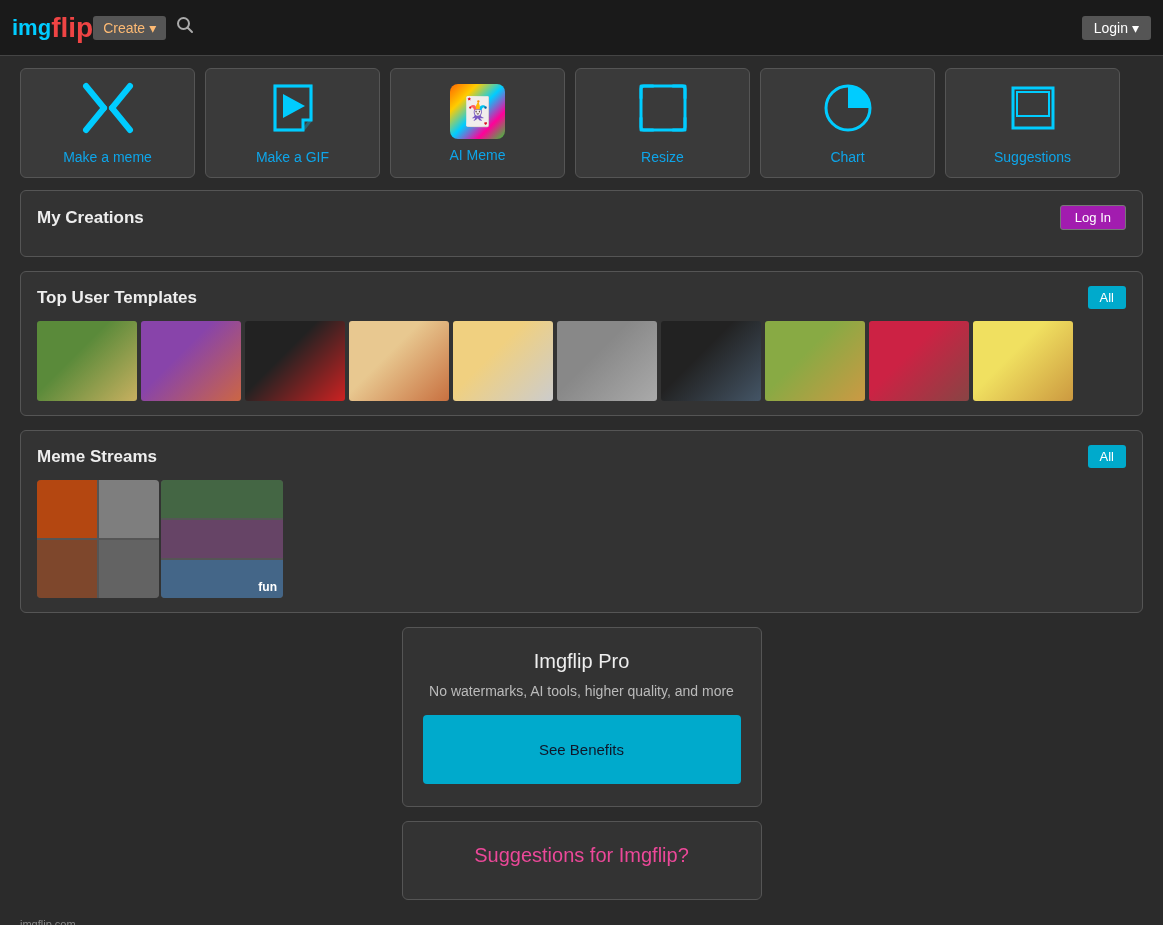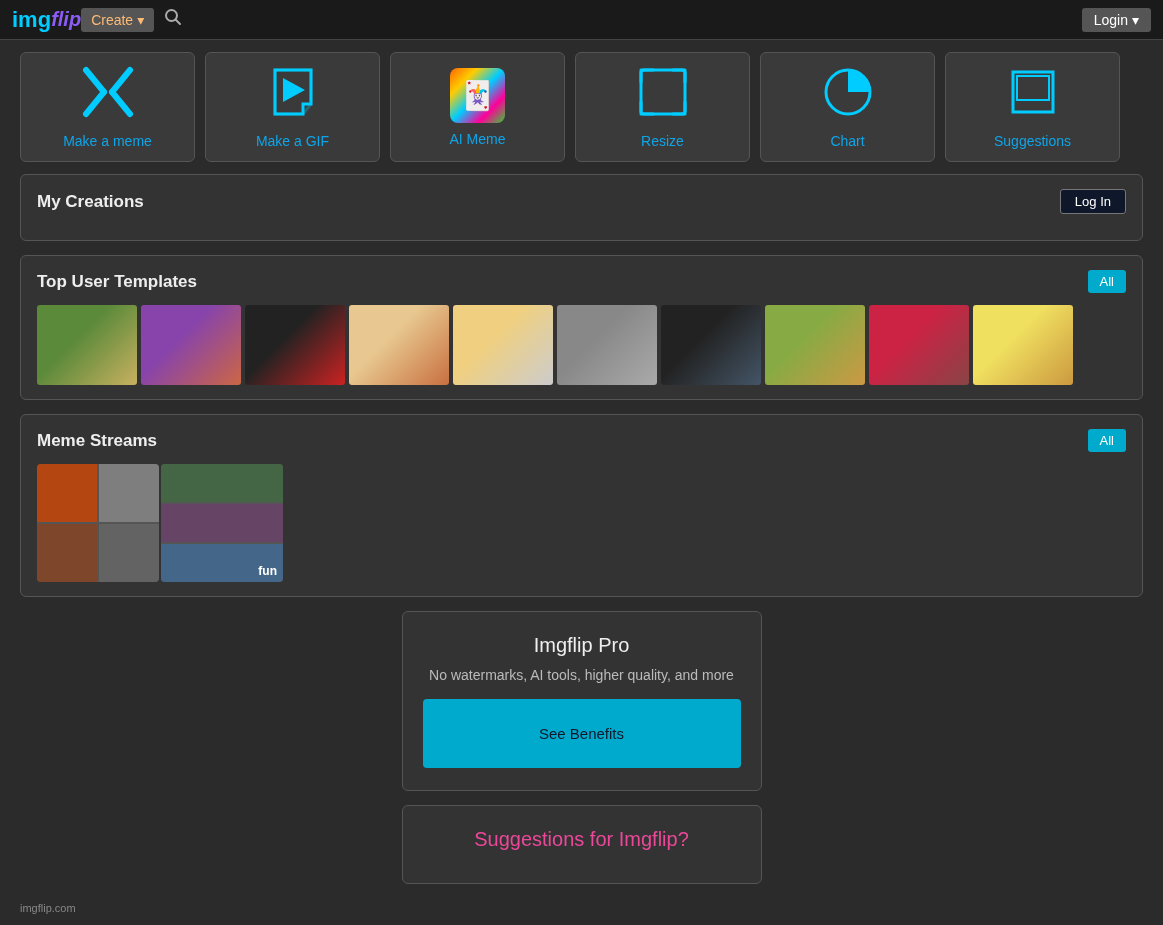--- a/index.html
+++ b/index.html
@@ -9,21 +9,21 @@
       color: #fff;
       min-height: 925px;
     }
 
     
     header {
       background: #1a1a1a;
       display: flex;
       align-items: center;
       padding: 0 12px;
-      height: 40px;
+      height: 56px;
       border-bottom: 1px solid #444;
     }
     .create-btn {
       background: #555;
       color: #fdba74;
       border: none;
       padding: 4px 10px;
       cursor: pointer;
       font-size: 14px;
       border-radius: 3px;
@@ -120,21 +120,21 @@
     .all-btn {
       background: #00aacc;
       color: #fff;
       border: none;
       padding: 4px 12px;
       border-radius: 3px;
       cursor: pointer;
       font-size: 13px;
     }
     .log-in-btn {
-      background: #0f172a;
+      background: #a21caf;
       color: #fff;
       border: 1px solid #777;
       padding: 4px 14px;
       border-radius: 3px;
       cursor: pointer;
       font-size: 13px;
     }
 
     
     .templates-row {
@@ -219,21 +219,21 @@
     .t8 { background: linear-gradient(135deg, #88aa44 40%, #cc9944 100%); }
     .t9 { background: linear-gradient(135deg, #cc2244 40%, #884444 100%); }
     .t10 { background: linear-gradient(135deg, #f0e060 40%, #cc9940 100%); }
   </style>
 </head>
 <body>
 
 <header>
   <div style="display:flex;align-items:center;gap:0;cursor:pointer;">
     <span style="color:#00ccff;font-size:22px;font-weight:bold;">img</span>
-      <span style="color:#8b5cf6;font-size:20px;font-weight:bold;font-style:italic;">flip</span>
+      <span style="color:#ef4444;font-size:28px;font-weight:bold;">flip</span>
   </div>
   <button class="create-btn">
     <span>Create</span>
     <span>▾</span>
   </button>
   <div class="search-icon-wrap">
     <svg width="18" height="18" viewBox="0 0 18 18" fill="none">
       <circle cx="7.5" cy="7.5" r="5.5" stroke="#aaa" stroke-width="2"></circle>
       <line x1="11.5" y1="11.5" x2="16" y2="16" stroke="#aaa" stroke-width="2" stroke-linecap="round"></line>
     </svg>

